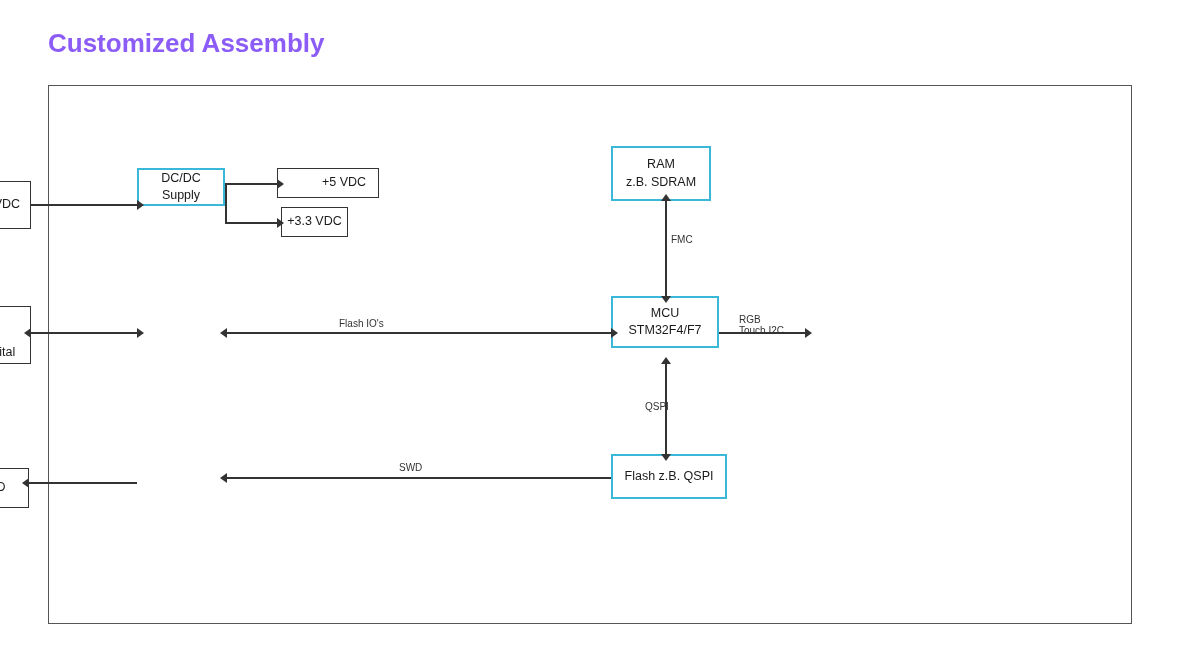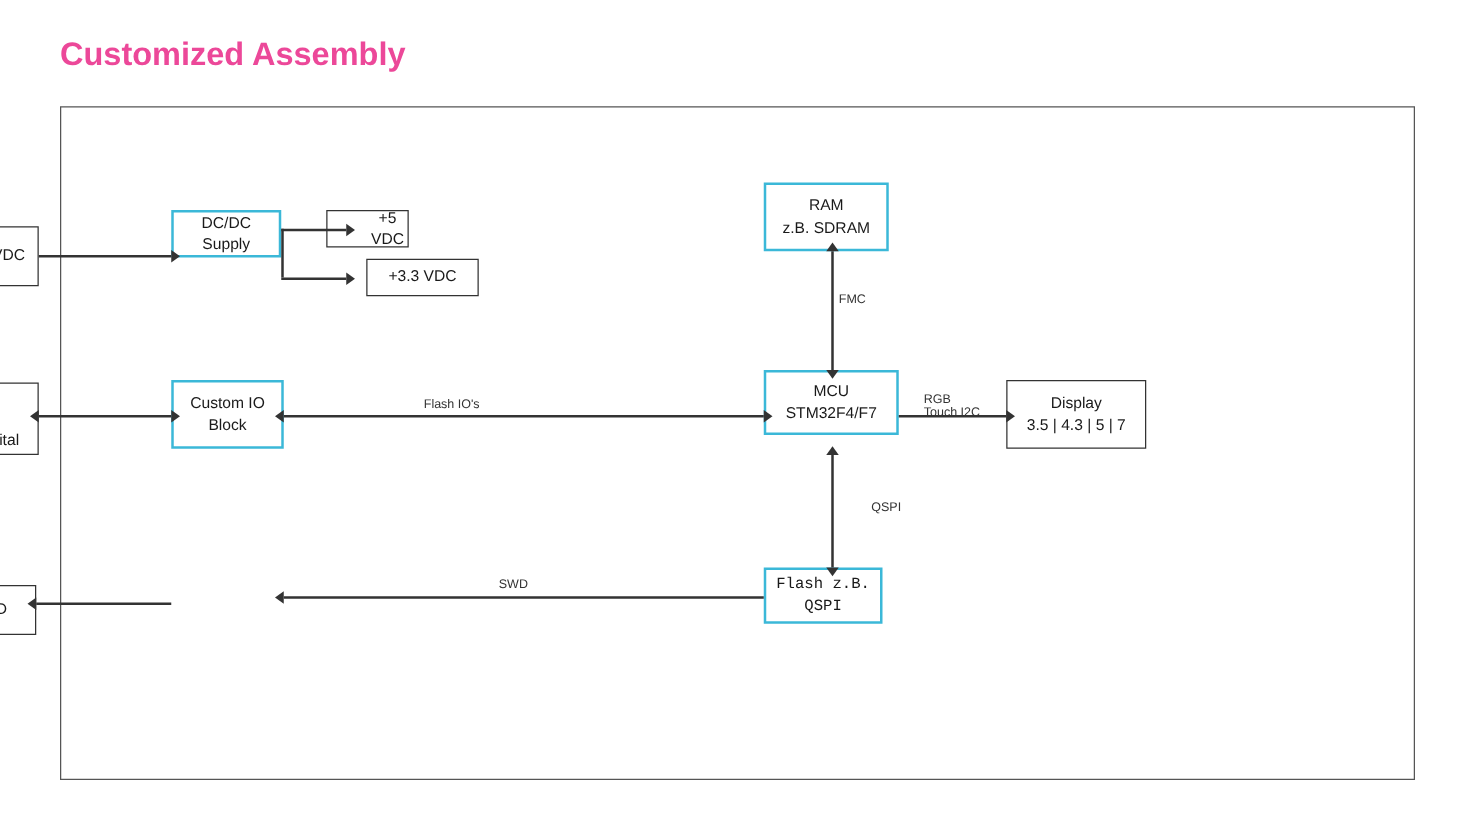--- a/index.html
+++ b/index.html
@@ -11,21 +11,21 @@
       overflow: hidden;
       position: relative;
     }
 
     .page-title {
       position: absolute;
       top: 28px;
       left: 48px;
       font-size: 26px;
       font-weight: 700;
-      color: #ec4899;
+      color: #8b5cf6;
     }
 
     
     .diagram-area {
       position: absolute;
       top: 85px;
       left: 48px;
       right: 48px;
       bottom: 40px;
       border: 1.5px solid #555;
@@ -140,60 +140,52 @@
 
   <div class="block" style="left:-108px; top:95px; width:90px; height:48px;">
     <span>3 ... 30 VDC</span>
   </div>
 
   <div class="block block-blue" style="left:88px; top:82px; width:88px; height:38px;">
     <span style="white-space:pre-line;">DC/DC
 Supply</span>
   </div>
 
-  <div class="block" style="left:212px; top:82px; width:66px; height:30px;padding-left:32px;">
+  <div class="block" style="left:228px; top:82px; width:102px; height:30px;padding-left:32px;">
     <span>+5 VDC</span>
   </div>
 
-  <div class="block" style="left:244px; top:121px; width:90px; height:30px;">
+  <div class="block" style="left:232px; top:121px; width:67px; height:30px;">
     <span>+3.3 VDC</span>
   </div>
 
   <div class="block block-blue" style="left:562px; top:60px; width:100px; height:55px;">
     <span style="white-space:pre-line;">RAM
 z.B. SDRAM</span>
   </div>
 
   <div class="block" style="left:-130px; top:220px; width:112px; height:58px;">
     <span style="white-space:pre-line;">SPI, I2C,
 Ethernet,
 Analag, Digital</span>
   </div>
 
-  <div class="block block-blue" style="left:88px; top:218px; width:90px; height:55px;">
-    <span style="white-space:pre-line;">Custom IO
-Block</span>
-  </div>
 
   <div class="block block-blue" style="left:562px; top:210px; width:108px; height:52px;">
     <span style="white-space:pre-line;">MCU
 STM32F4/F7</span>
   </div>
 
-  <div class="block" style="left:756px; top:218px; width:112px; height:55px;">
-    <span style="white-space:pre-line;">Display
-3.5 | 4.3 | 5 | 7</span>
-  </div>
 
   <div class="block" style="left:-96px; top:382px; width:76px; height:40px;">
     <span>SWD</span>
   </div>
 
 
-  <div class="block block-blue" style="left:562px; top:368px; width:95px; height:45px;font-family:Liberation Mono, monospace;">
+  <div class="block block-blue" style="left:562px; top:368px; width:116px; height:45px;">
     <span style="white-space:pre-line;">Flash z.B. QSPI</span>
   </div>
 
   <div class="arrow-h ah-right" style="left:-18px; top:118px; width:106px;"></div>
 
   <div class="arrow-h ah-right" style="left:176px; top:97px; width:52px;"></div>
 
   <div class="arrow-h ah-right" style="left:176px; top:136px; width:52px;"></div>
 
   <div class="arrow-v" style="left:176px; top:97px; height:39px;"></div>
@@ -208,21 +200,21 @@
 
   <div class="arrow-label" style="left:290px; top:232px;">Flash IO's</div>
 
   <div class="arrow-h ah-right" style="left:670px; top:246px; width:86px;"></div>
 
   <div class="arrow-label" style="left:678px; top:228px; white-space:pre-line;margin-left:12px;">RGB
 Touch I2C</div>
 
   <div class="arrow-v ah-both-v" style="left:616px; top:278px; height:90px;"></div>
 
-  <div class="arrow-label" style="left:648px; top:315px;">QSPI</div>
+  <div class="arrow-label" style="left:596px; top:315px;">QSPI</div>
 
   <div class="arrow-h ah-left" style="left:178px; top:391px; width:384px;"></div>
 
   <div class="arrow-label" style="left:350px; top:376px;">SWD</div>
 
   <div class="arrow-h ah-left" style="left:-20px; top:396px; width:108px;"></div>
 
 </div>
 
 </body></html>

